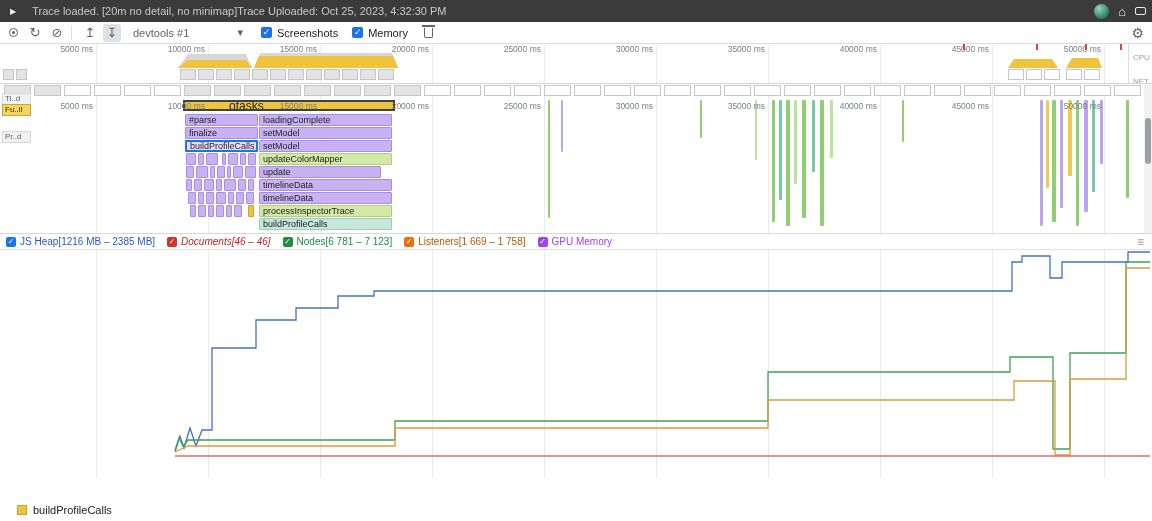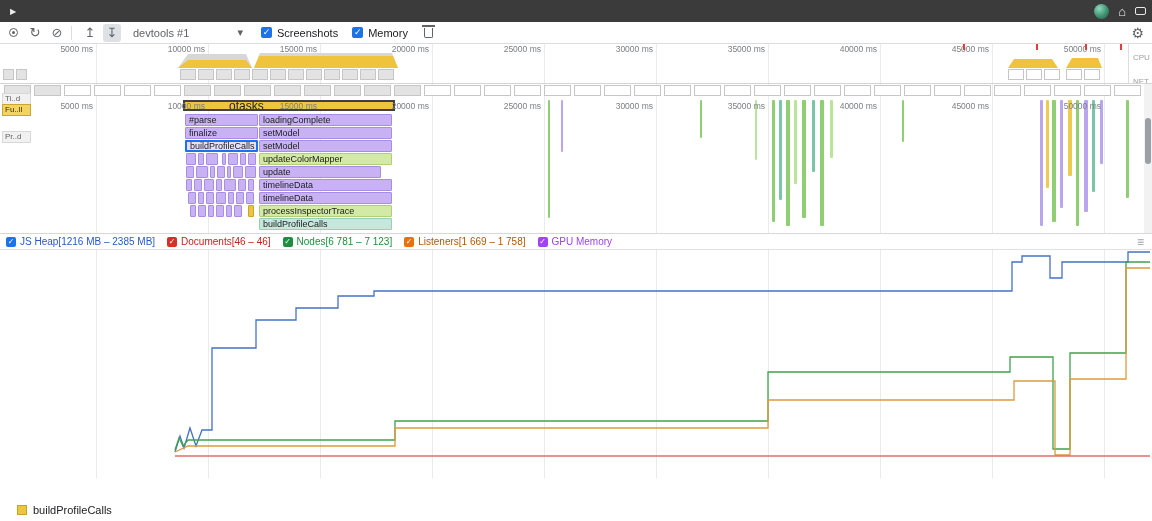--- a/index.html
+++ b/index.html
@@ -99,20 +99,21 @@
               display:flex;align-items:center;font-size:11px;color:#202124;}
   #sum-swatch{width:10px;height:10px;margin-left:17px;margin-right:6px;border:1px solid #c8a22a;}
 </style>
 </head>
 <body>
 
 <div id="app">
 
   <div id="topbar">
     <span id="tb-arrow">▶</span>
+    <span id="tb-text"><span>Trace loaded. [20m no detail, no minimap]</span><span>Trace Uploaded: Oct 25, 2023, 4:32:30 PM</span></span>
     <span id="tb-right">
       <span id="avatar"></span>
       <span id="home-ic">⌂</span>
       <span id="mon-ic"></span>
     </span>
   </div>
 
   <div id="toolbar">
     <span class="tb-icon">
         <span id="rec-ring"></span>
@@ -351,21 +352,21 @@
   </div>
 
   <div id="counters">
 
   <div class="counter">
         <div class="ccb" style="background: rgb(26, 115, 232);">✓</div>
         <div class="clab" style="color: rgb(42, 86, 198);">JS Heap[1216 MB – 2385 MB]</div>
       </div>
       <div class="counter">
         <div class="ccb" style="background: rgb(217, 48, 37);">✓</div>
-        <div class="clab" style="color: rgb(197, 34, 31);">Documents[46 – 46]</div>
+        <div class="clab" style="color: rgb(197, 34, 31); font-style: italic;">Documents[46 – 46]</div>
       </div>
       <div class="counter">
         <div class="ccb" style="background: rgb(30, 142, 62);">✓</div>
         <div class="clab" style="color: rgb(30, 142, 62);">Nodes[6 781 – 7 123]</div>
       </div>
       <div class="counter">
         <div class="ccb" style="background: rgb(232, 113, 10);">✓</div>
         <div class="clab" style="color: rgb(176, 90, 0);">Listeners[1 669 – 1 758]</div>
       </div>
       <div class="counter">

